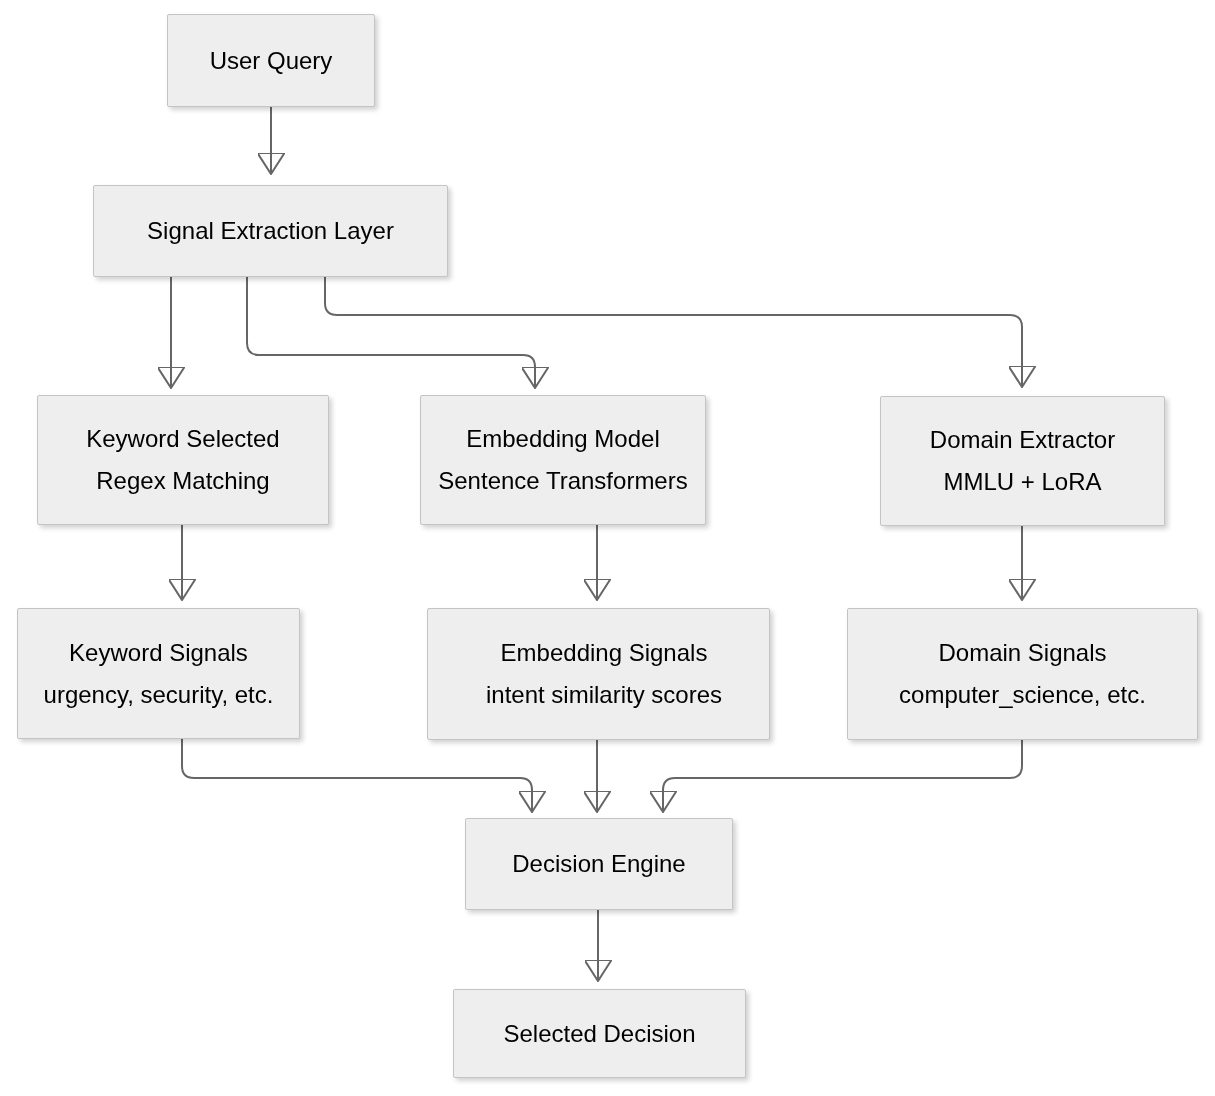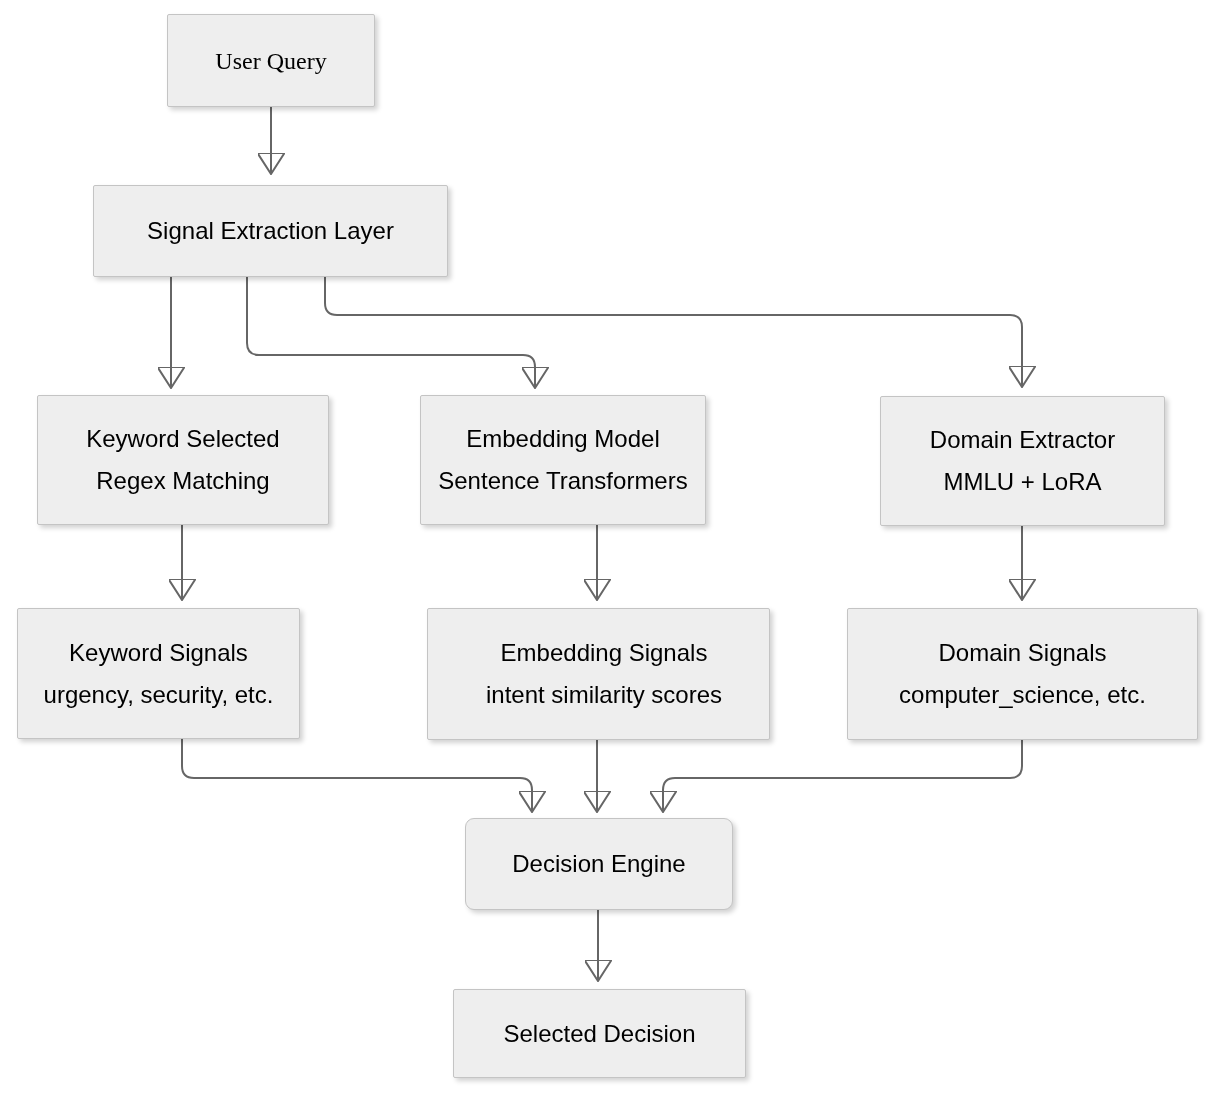--- a/index.html
+++ b/index.html
@@ -37,29 +37,29 @@
     display: flex;
     flex-direction: column;
     align-items: center;
     justify-content: center;
     text-align: center;
     color: #000000;
     font-size: 24px;
     line-height: 42px;
   }
   
-  .n-user-query        { left: 167px; top: 14px;  width: 208px; height: 93px; font-family: Liberation Serif, serif; }
+  .n-user-query        { left: 167px; top: 14px;  width: 208px; height: 93px; }
   .n-signal-extraction { left: 93px;  top: 185px; width: 355px; height: 92px; text-align: right; }
   .n-keyword-extractor { left: 37px;  top: 395px; width: 292px; height: 130px; }
   .n-embedding-model   { left: 420px; top: 395px; width: 286px; height: 130px; align-items: center; }
   .n-domain-classifier { left: 880px; top: 396px; width: 285px; height: 130px; }
   .n-keyword-signals   { left: 17px;  top: 608px; width: 283px; height: 131px; }
   .n-embedding-signals { left: 427px; top: 608px; width: 343px; height: 132px; padding-left: 11px; }
   .n-domain-signals    { left: 847px; top: 608px; width: 351px; height: 132px; }
-  .n-decision-engine   { left: 465px; top: 818px; width: 268px; height: 92px; border-radius: 9px; }
+  .n-decision-engine   { left: 465px; top: 818px; width: 268px; height: 92px; }
   .n-selected-decision { left: 453px; top: 989px; width: 293px; height: 89px; }
 </style>
 </head>
 <body>
 
 <div class="canvas">
 
   <svg class="edges" viewBox="0 0 1215 1096" xmlns="http://www.w3.org/2000/svg">
     <defs>
       <marker id="arrow" markerWidth="22" markerHeight="27" refX="21" refY="13.5" orient="auto" markerUnits="userSpaceOnUse">

